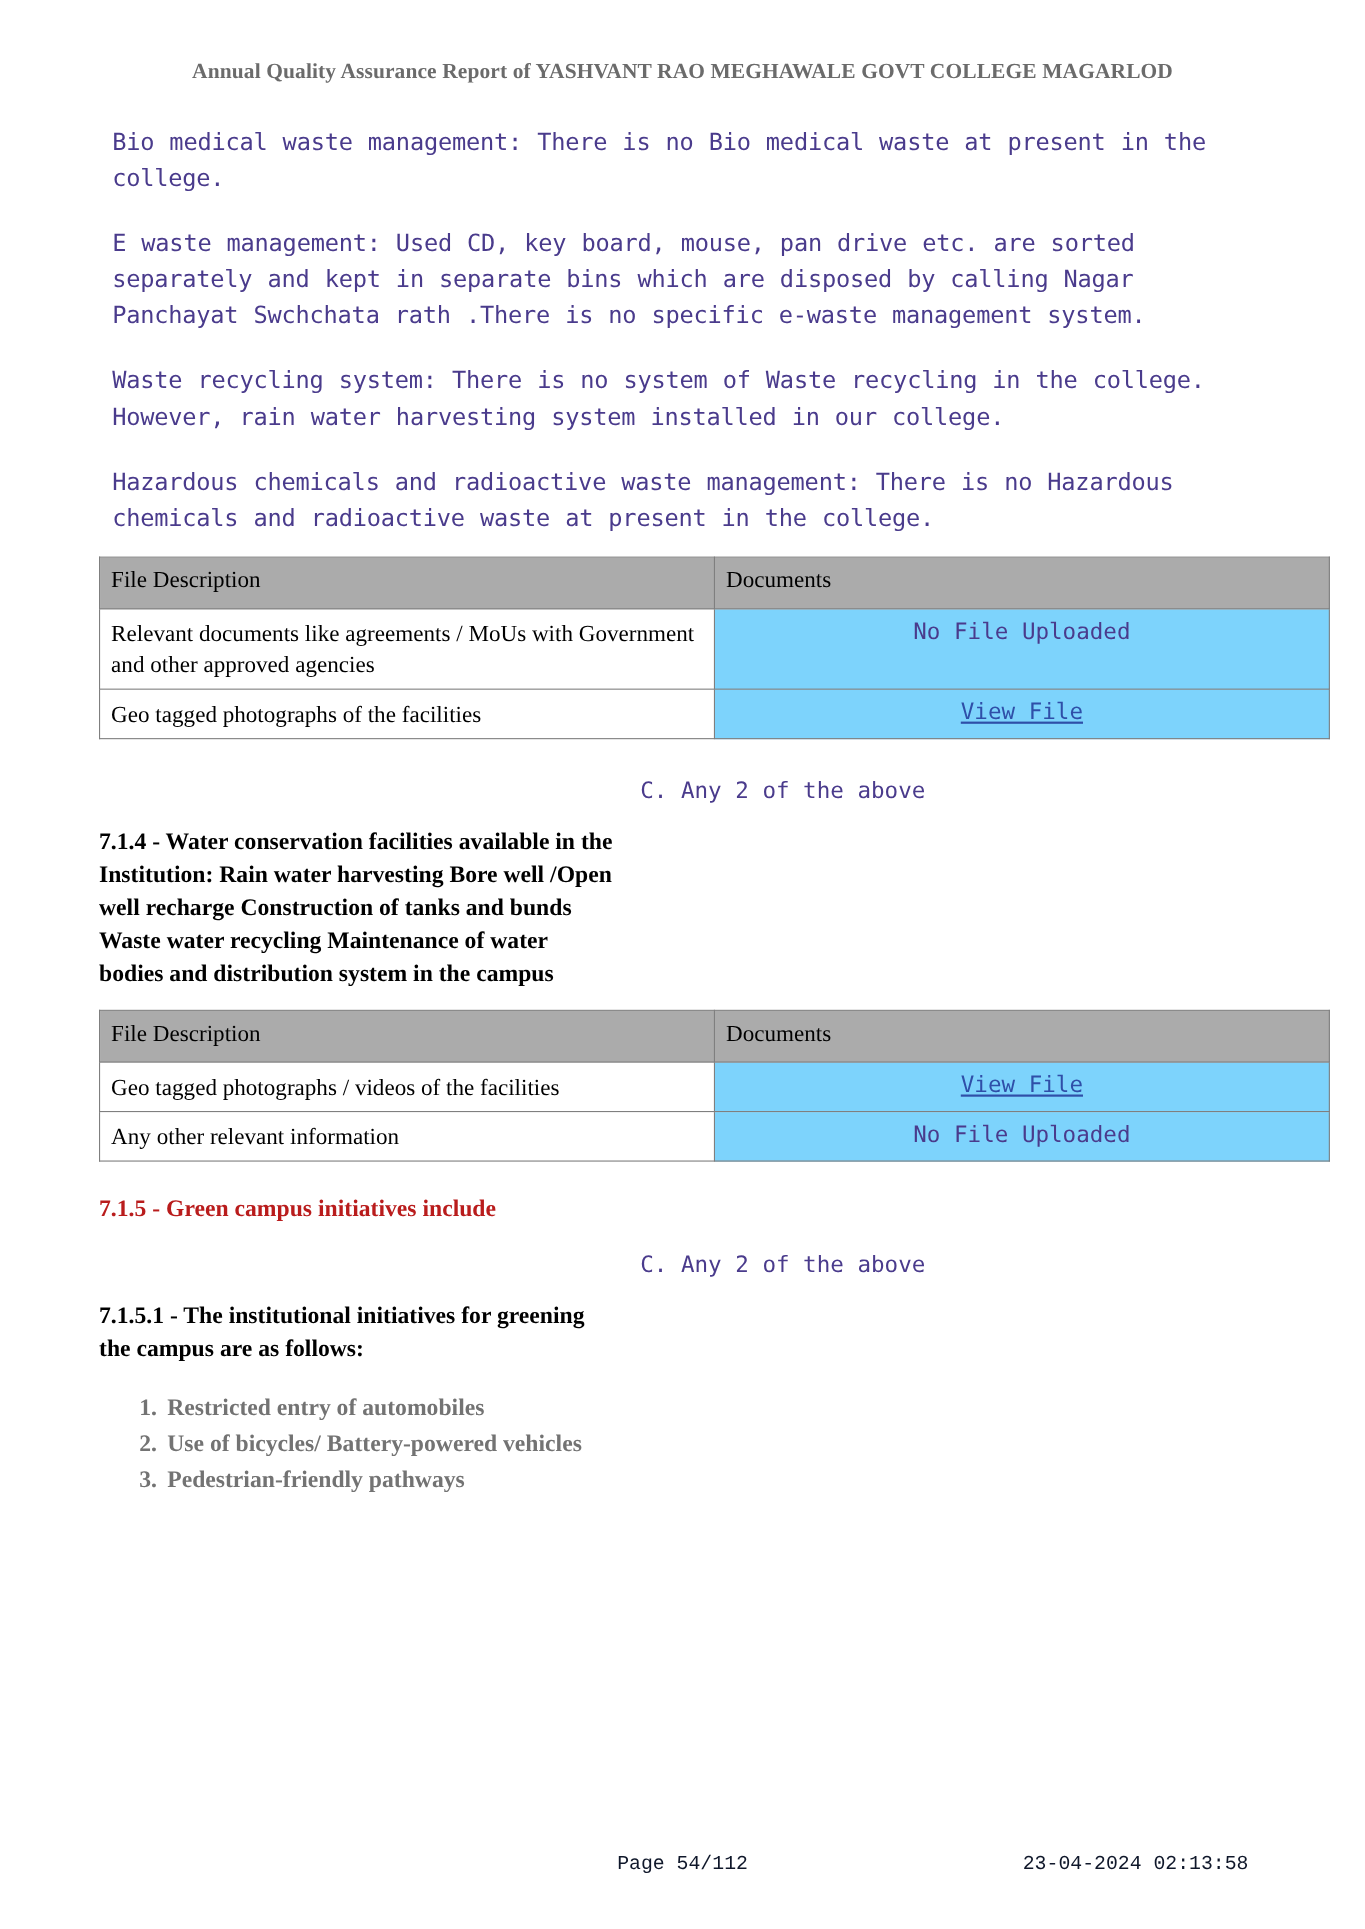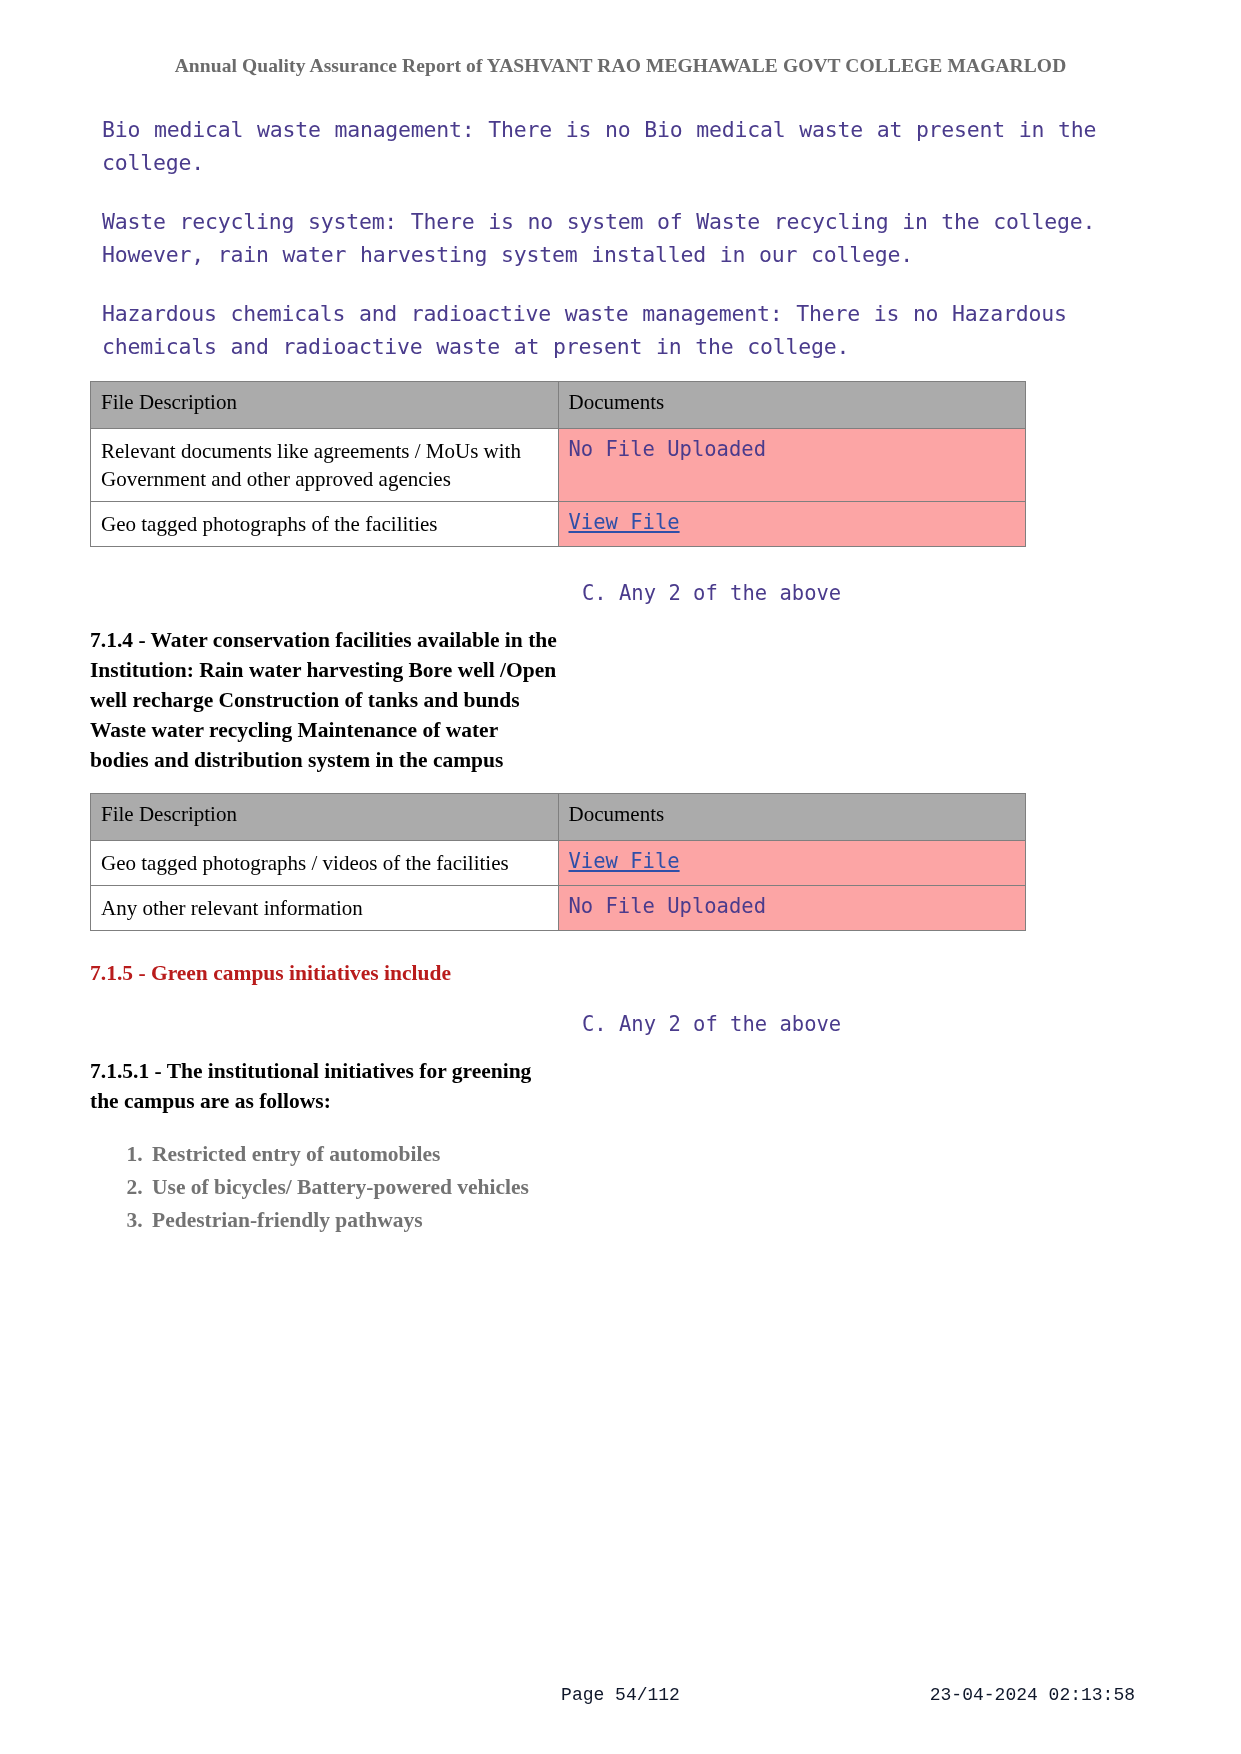--- a/index.html
+++ b/index.html
@@ -36,21 +36,21 @@
     color: #4a3b8c;
     margin: 0 0 26px 12px;
     letter-spacing: -0.2px;
     white-space: pre-wrap;
     word-spacing: 1px;
   }
   .mono-para:last-of-type { margin-bottom: 0; }
 
   table.doc-table {
     border-collapse: collapse;
-    width: 936px;
+    width: 1119px;
     margin: 18px 0 30px 0;
     table-layout: fixed;
   }
   table.doc-table th, table.doc-table td {
     border: 1px solid #7f7f7f;
     padding: 8px 10px;
     vertical-align: top;
   }
   table.doc-table th {
     background: #ababab;
@@ -63,21 +63,22 @@
   }
   td.desc-cell {
     background: #ffffff;
     font-size: 21px;
     line-height: 28px;
     color: #000;
     font-family: Liberation Serif, serif;
     width: 345px;
   }
   td.doc-cell {
-    background: #fca5a5;
+    background: #7dd3fc;
+    text-align: center;
     font-family: "DejaVu Sans Mono", monospace;
     font-size: 20.5px;
     color: #4a3b8c;
     padding-top: 12px;
   }
   td.doc-cell a {
     color: #2f4fa8;
     text-decoration: underline;
     font-family: "DejaVu Sans Mono", monospace;
     font-size: 20.5px;
@@ -148,20 +149,21 @@
   }
 </style>
 </head>
 <body>
 
 <div class="page">
 
   <div class="doc-header">Annual Quality Assurance Report of YASHVANT RAO MEGHAWALE GOVT COLLEGE MAGARLOD</div>
 
   <p class="mono-para">Bio medical waste management: There is no Bio medical waste at present in the college.</p>
+  <p class="mono-para">E waste management: Used CD, key board, mouse, pan drive etc. are sorted separately and kept in separate bins which are disposed by calling Nagar Panchayat Swchchata rath .There is no specific e-waste management system.</p>
   <p class="mono-para">Waste recycling system: There is no system of Waste recycling in the college. However, rain water harvesting system installed in our college.</p>
   <p class="mono-para">Hazardous chemicals and radioactive waste management: There is no Hazardous chemicals and radioactive waste at present in the college.</p>
 
   <table class="doc-table">
     <thead>
       <tr>
         <th>File Description</th>
         <th>Documents</th>
       </tr>
     </thead>

